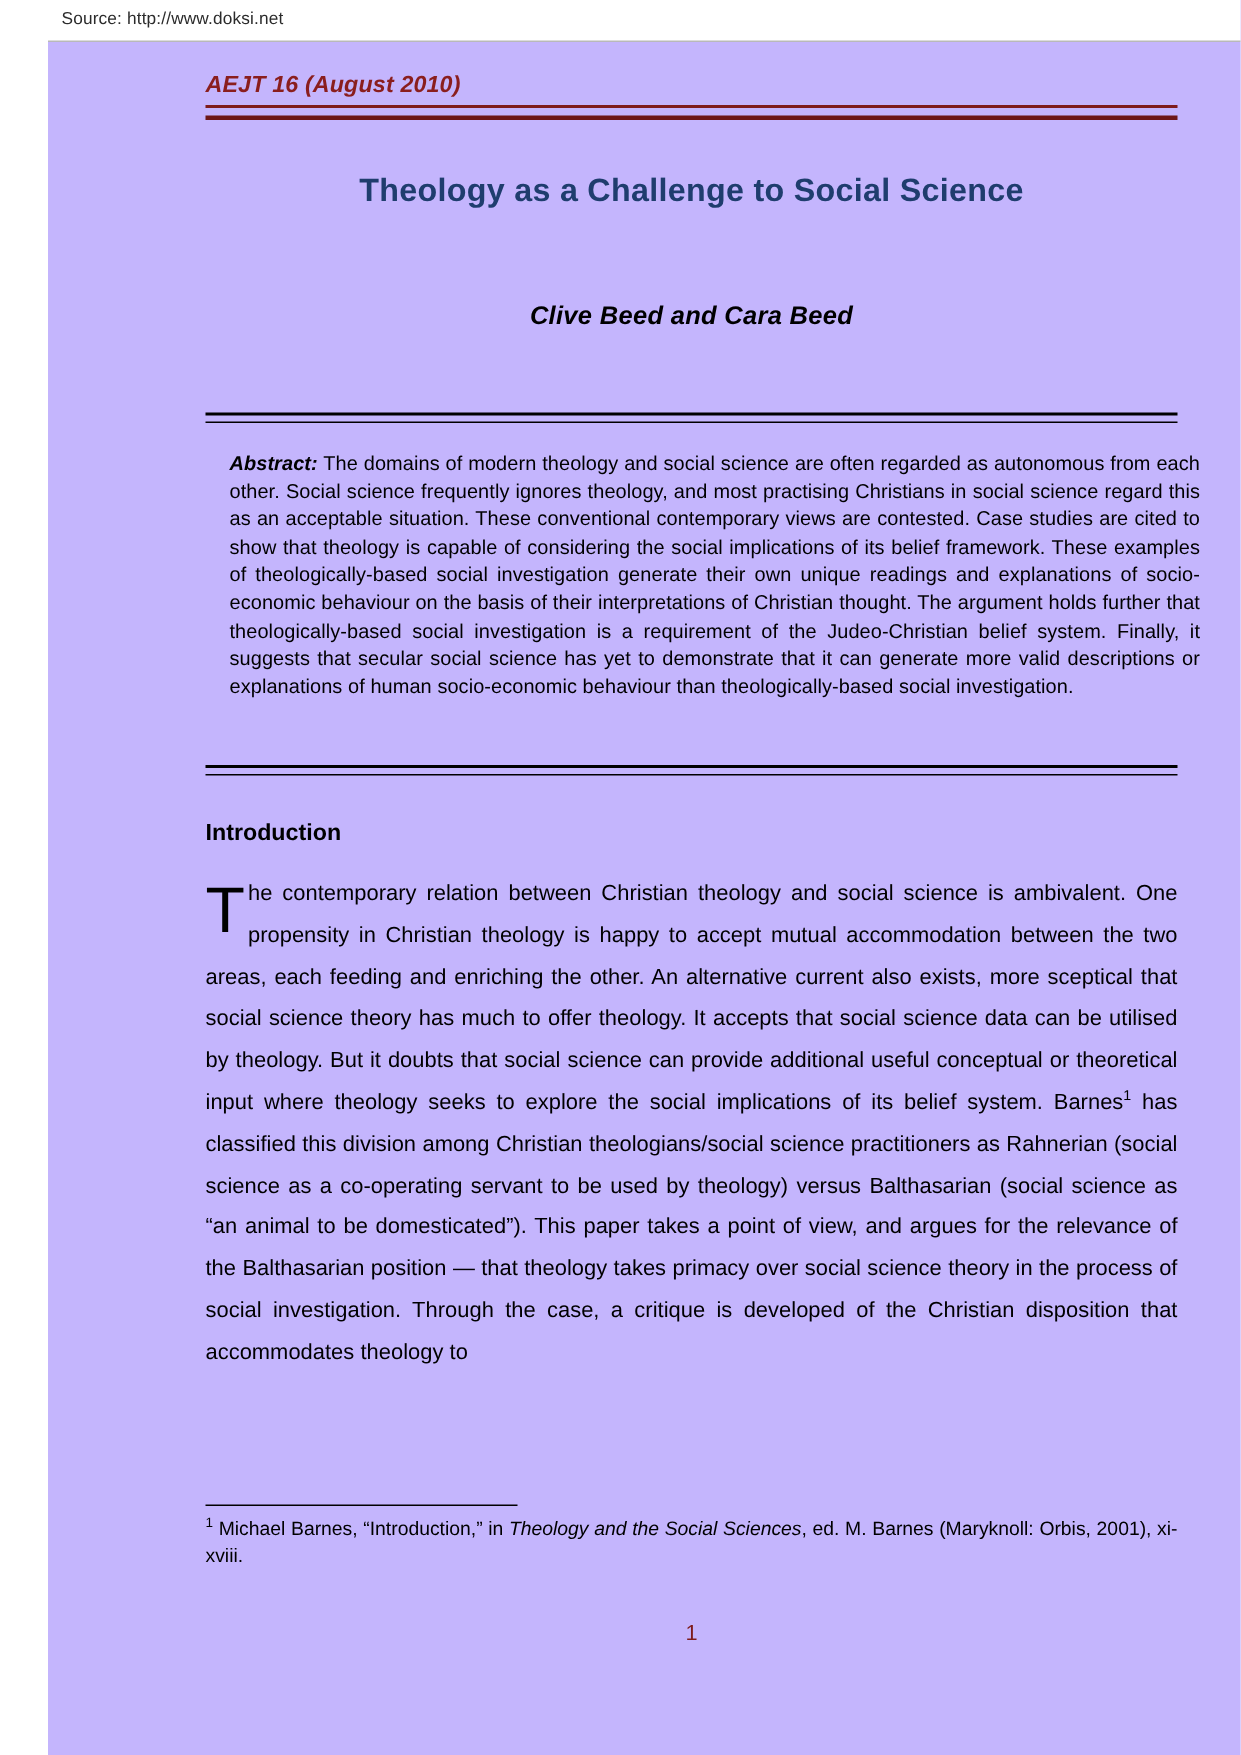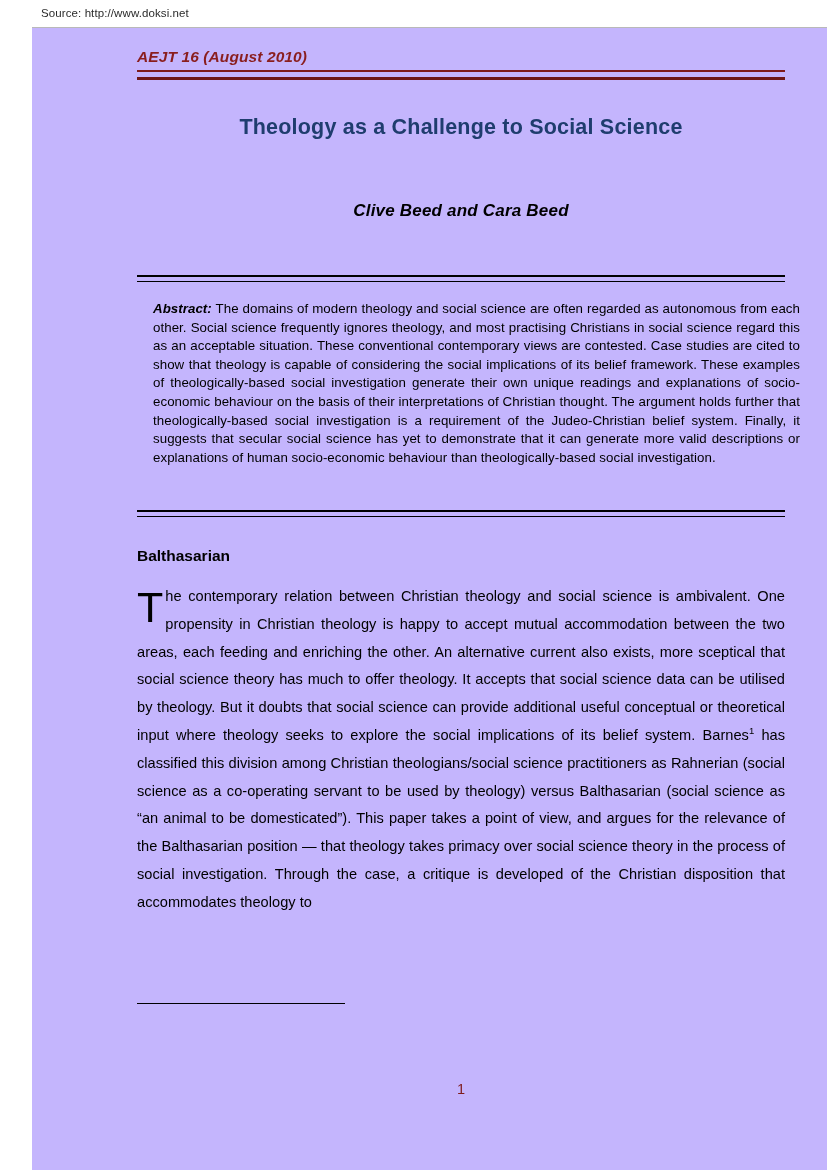--- a/index.html
+++ b/index.html
@@ -222,24 +222,27 @@
   <div id="doc-title">Theology as a Challenge to Social Science</div>
 
   <div class="abs-rule" id="abs-rule-top"></div>
 
   <div id="abstract">
     <span class="abs-label">Abstract:</span><span> The domains of modern theology and social science are often regarded as autonomous from each other. Social science frequently ignores theology, and most practising Christians in social science regard this as an acceptable situation. These conventional contemporary views are contested. Case studies are cited to show that theology is capable of considering the social implications of its belief framework. These examples of theologically-based social investigation generate their own unique readings and explanations of socio-economic behaviour on the basis of their interpretations of Christian thought. The argument holds further that theologically-based social investigation is a requirement of the Judeo-Christian belief system. Finally, it suggests that secular social science has yet to demonstrate that it can generate more valid descriptions or explanations of human socio-economic behaviour than theologically-based social investigation.</span>
   </div>
 
   <div class="abs-rule" id="abs-rule-bottom"></div>
 
-  <div id="section-heading">Balthasarian</div>
+  <div id="section-heading">Introduction</div>
 
   <div id="body-para">
     <span class="dropcap">T</span><span>he contemporary relation between Christian theology and social science is ambivalent. One propensity in Christian theology is happy to accept mutual accommodation between the two areas, each feeding and enriching the other. An alternative current also exists, more sceptical that social science theory has much to offer theology. It accepts that social science data can be utilised by theology. But it doubts that social science can provide additional useful conceptual or theoretical input where theology seeks to explore the social implications of its belief system. Barnes</span><sup>1</sup><span> has classified this division among Christian theologians/social science practitioners as Rahnerian (social science as a co-operating servant to be used by theology) versus Balthasarian (social science as “an animal to be domesticated”). This paper takes a point of view, and argues for the relevance of the Balthasarian position — that theology takes primacy over social science theory in the process of social investigation. Through the case, a critique is developed of the Christian disposition that accommodates theology to</span>
   </div>
 
   <div id="footnote-rule"></div>
 
+  <div id="footnote">
+    <sup>1</sup><span> Michael Barnes, “Introduction,”   in </span><span class="ital">Theology and the Social Sciences</span><span>, ed. M. Barnes (Maryknoll: Orbis, 2001), xi-xviii.</span>
+  </div>
 
   <div id="page-number">1</div>
 
 </div>
 
 </body></html>

